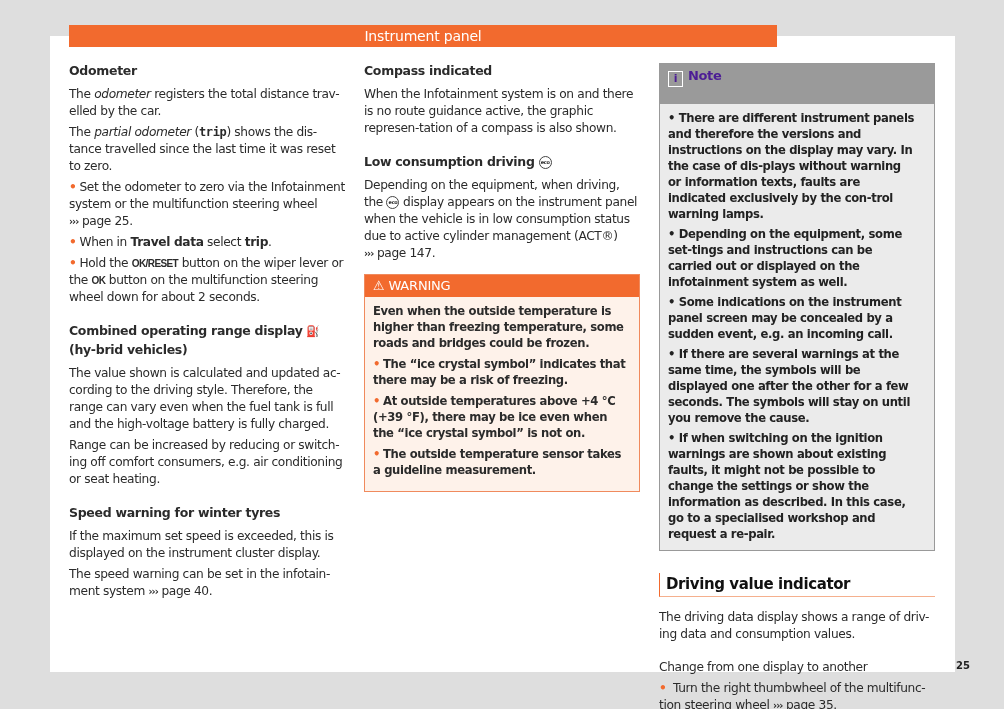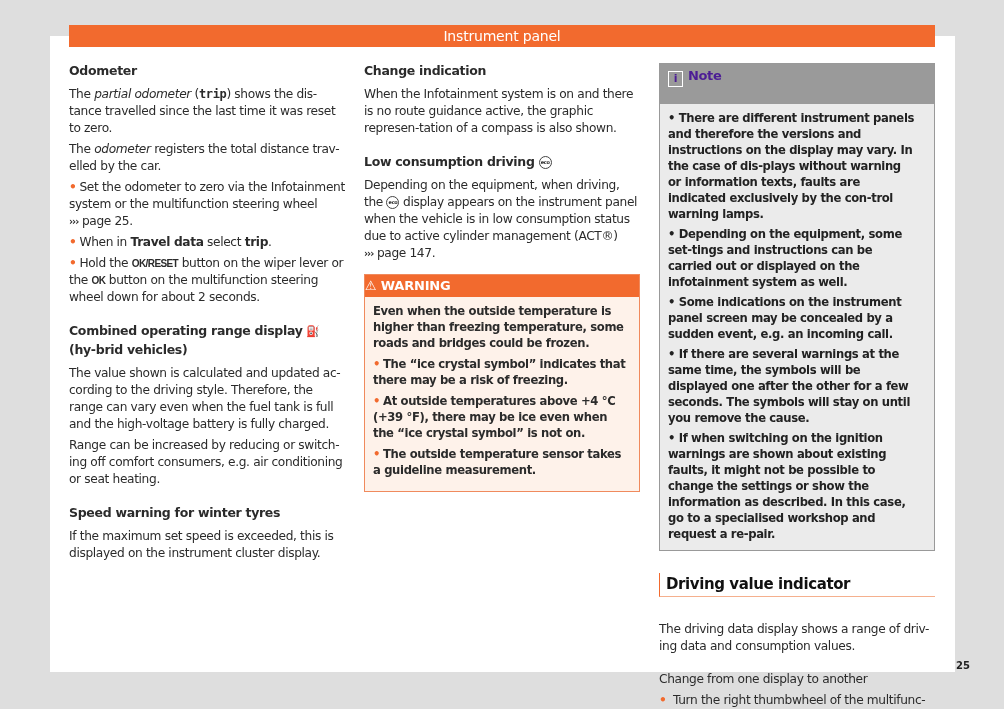--- a/index.html
+++ b/index.html
@@ -2,21 +2,21 @@
 <html><head>
 <meta charset="utf-8">
 <style>
   html, body { margin:0; padding:0; }
   body {
     width:1004px; height:709px; background:#dedede; position:relative; overflow:hidden;
     font-family:"DejaVu Sans", sans-serif; color:#2b2b2b;
   }
   .sheet { position:absolute; left:50px; top:36px; width:905px; height:636px; background:#ffffff; }
   .header-bar {
-    position:absolute; left:69px; top:25px; width:866px; height:22px; background:#f26a2e;
+    position:absolute; left:69px; top:25px; width:708px; height:22px; background:#f26a2e;
     color:#fff; font-size:14px; text-align:center; line-height:22px; letter-spacing:-0.2px;
   }
   .col { position:absolute; top:62px; font-size:12.2px; line-height:17px; letter-spacing:-0.35px; }
   .col1 { left:69px; width:278px; }
   .col2 { left:364px; width:276px; }
   .col3 { left:659px; width:276px; }
   p { margin:0 0 4px 0; }
   h3 { font-size:12.5px; font-weight:bold; margin:0 0 6px 0; line-height:18px; letter-spacing:-0.3px; }
   .gap { height:12px; }
   .dot { color:#f26a2e; font-weight:bold; margin-right:3px; }
@@ -24,21 +24,21 @@
   .cond { font-family:Liberation Sans, sans-serif; font-weight:bold; font-size:10px; letter-spacing:-0.6px; }
   .arrow { font-weight:bold; font-size:10px; letter-spacing:-1px; }
   .eco {
     display:inline-block; width:11px; height:11px; border:1px solid #444; border-radius:50%;
     font-size:5px; line-height:11px; text-align:center; vertical-align:middle; font-weight:bold;
   }
   .fuelicon { display:inline-block; font-size:11px; vertical-align:middle; }
 
   .warning { border:1.5px solid #f08a5d; background:#fef2ea; margin-top:12px; width:274px; }
   .warning-head {
-    background:#f26a2e; color:#fff; font-weight:bold; font-size:13px; height:22px; line-height:22px; 
+    background:#f26a2e; color:#fff; font-weight:normal; font-size:13px; height:22px; line-height:22px; padding-left:8px;
     letter-spacing:-0.2px;
   }
   .warning-body { padding:6px 8px 8px 8px; font-weight:bold; font-size:11.6px; line-height:16px; letter-spacing:-0.35px; }
   .warning-body p { margin-bottom:5px; }
 
   .note { border:1.5px solid #999; background:#ebebeb; width:274px; margin-top:1px; }
   .note-head {
     background:#9a9a9a; color:#4c1d95; font-weight:bold; font-size:13px; height:40px; line-height:24px; padding-left:8px;
   }
   .info-box {
@@ -55,36 +55,37 @@
   .page-number { position:absolute; left:956px; top:660px; font-size:10px; font-weight:bold; color:#222; }
 </style>
 </head>
 <body>
 
 <div class="sheet"></div>
 <div class="header-bar">Instrument panel</div>
 
 <div class="col col1">
   <h3>Odometer</h3>
+  <p><span>The </span><em>odometer</em><span> registers the total distance trav-elled by the car.</span></p>
   <p><span>The </span><em>partial odometer</em><span> (</span><span class="mono">trip</span><span>) shows the dis-tance travelled since the last time it was reset to zero.</span></p>
-  <p><span>The </span><em>odometer</em><span> registers the total distance trav-elled by the car.</span></p>
   <p><span class="dot">•</span><span>Set the odometer to zero via the Infotainment system or the multifunction steering wheel</span><br><span class="arrow">›››</span><span> page 25.</span></p>
   <p><span class="dot">•</span><span>When in </span><b>Travel data</b><span> select </span><b>trip</b><span>.</span></p>
   <p><span class="dot">•</span><span>Hold the </span><span class="cond">OK/RESET</span><span> button on the wiper lever or the </span><span class="cond">OK</span><span> button on the multifunction steering wheel down for about 2 seconds.</span></p>
   <div class="gap"></div>
   <h3><span>Combined operating range display </span><span class="fuelicon">⛽</span><span> (hy-brid vehicles)</span></h3>
   <p>The value shown is calculated and updated ac-cording to the driving style. Therefore, the range can vary even when the fuel tank is full and the high-voltage battery is fully charged.</p>
   <p>Range can be increased by reducing or switch-ing off comfort consumers, e.g. air conditioning or seat heating.</p>
   <div class="gap"></div>
   <h3>Speed warning for winter tyres</h3>
   <p>If the maximum set speed is exceeded, this is displayed on the instrument cluster display.</p>
+  <p><span>The speed warning can be set in the infotain-ment system</span> <span class="arrow">›››</span><span> page 40.</span></p>
 </div>
 
 <div class="col col2">
-  <h3>Change indication</h3>
+  <h3>Compass indicated</h3>
   <p>When the Infotainment system is on and there is no route guidance active, the graphic represen-tation of a compass is also shown.</p>
   <div class="gap"></div>
   <h3><span>Low consumption driving </span><span class="eco">eco</span></h3>
   <p><span>Depending on the equipment, when driving, the </span><span class="eco">eco</span><span> display appears on the instrument panel when the vehicle is in low consumption status due to active cylinder management (ACT®)</span><br><span class="arrow">›››</span><span> page 147.</span></p>
 
   <div class="warning">
     <div class="warning-head">
       <span>⚠</span>
       <span>WARNING</span>
     </div>
@@ -105,19 +106,19 @@
     <div class="note-body">
       <p><span>• </span><span>There are different instrument panels and therefore the versions and instructions on the display may vary. In the case of dis-plays without warning or information texts, faults are indicated exclusively by the con-trol warning lamps.</span></p>
       <p><span>• </span><span>Depending on the equipment, some set-tings and instructions can be carried out or displayed on the infotainment system as well.</span></p>
       <p><span>• </span><span>Some indications on the instrument panel screen may be concealed by a sudden event, e.g. an incoming call.</span></p>
       <p><span>• </span><span>If there are several warnings at the same time, the symbols will be displayed one after the other for a few seconds. The symbols will stay on until you remove the cause.</span></p>
       <p><span>•  </span><span>If when switching on the ignition warnings are shown about existing faults, it might not be possible to change the settings or show the information as described. In this case, go to a specialised workshop and request a re-pair.</span></p>
     </div>
   </div>
 
   <div class="section-title">Driving value indicator</div>
-  <p style="margin-top:24px">The driving data display shows a range of driv-ing data and consumption values.</p>
+  <p style="margin-top:12px">The driving data display shows a range of driv-ing data and consumption values.</p>
   <div class="gap"></div>
   <p>Change from one display to another</p>
   <p><span class="dot">•</span> <span>Turn the right thumbwheel of the multifunc-tion steering wheel</span> <span class="arrow">›››</span><span> page 35.</span></p>
 </div>
 
 <div class="page-number">25</div>
 
 </body></html>

